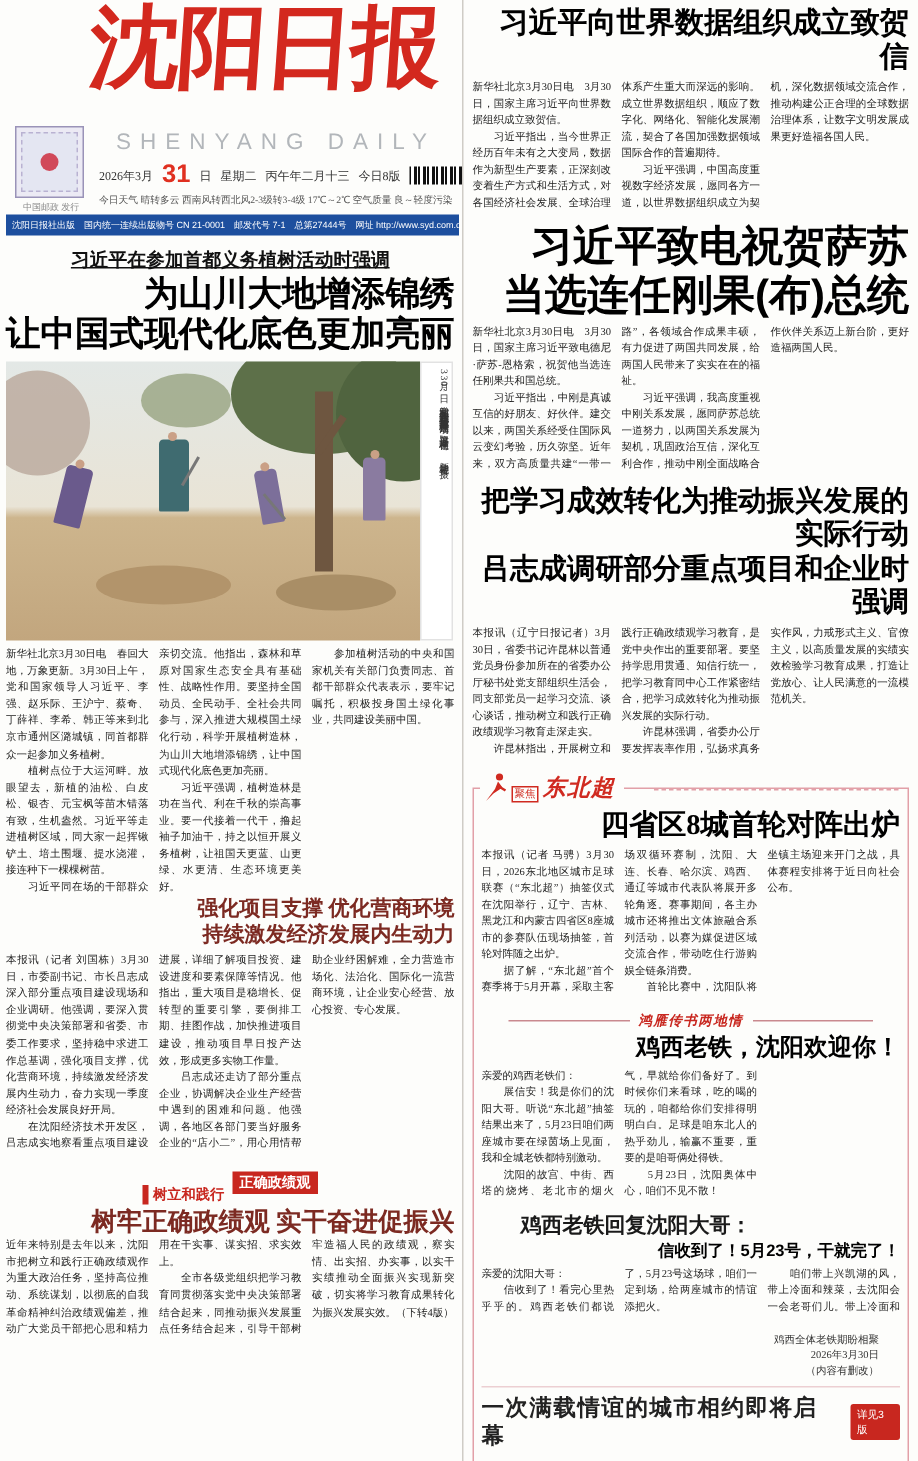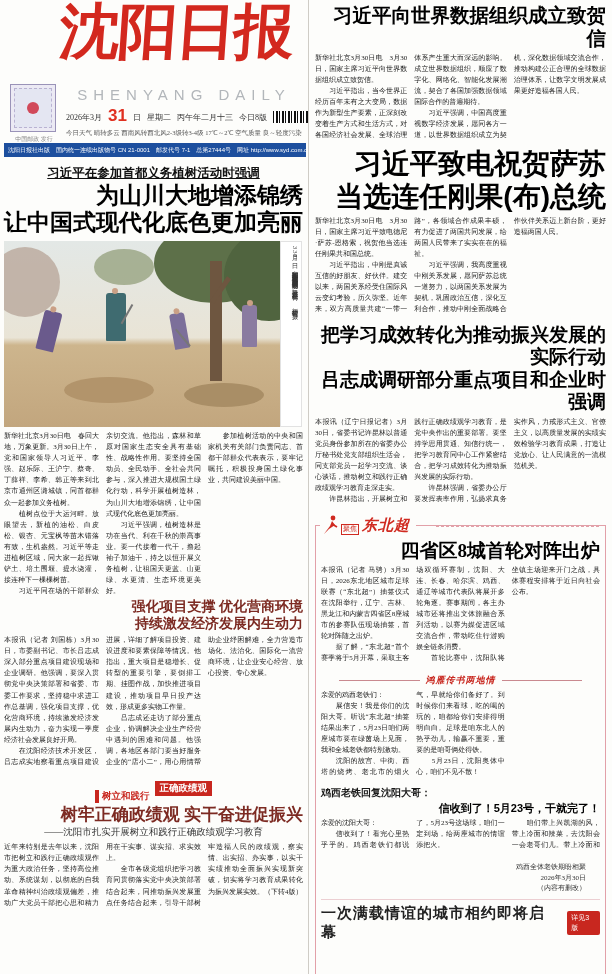--- a/index.html
+++ b/index.html
@@ -136,21 +136,20 @@
 　　在沈阳经济技术开发区，吕志成实地察看重点项目建设进展，详细了解项目投资、建设进度和要素保障等情况。他指出，重大项目是稳增长、促转型的重要引擎，要倒排工期、挂图作战，加快推进项目建设，推动项目早日投产达效，形成更多实物工作量。
 　　吕志成还走访了部分重点企业，协调解决企业生产经营中遇到的困难和问题。他强调，各地区各部门要当好服务企业的“店小二”，用心用情帮助企业纾困解难，全力营造市场化、法治化、国际化一流营商环境，让企业安心经营、放心投资、专心发展。</div>
     </div>
 
     <div>
       <div class="tagrow">
         <span class="tag-bar">树立和践行</span>
         <span class="tag-box">正确政绩观</span>
       </div>
       <div class="headline serif maroon" style="font-size:17px;">树牢正确政绩观 实干奋进促振兴</div>
-      <div class="subhead">——沈阳市扎实开展树立和践行正确政绩观学习教育</div>
       <div class="col-body" style="height:74px;">近年来特别是去年以来，沈阳市把树立和践行正确政绩观作为重大政治任务，坚持高位推动、系统谋划，以彻底的自我革命精神纠治政绩观偏差，推动广大党员干部把心思和精力用在干实事、谋实招、求实效上。
 　　全市各级党组织把学习教育同贯彻落实党中央决策部署结合起来，同推动振兴发展重点任务结合起来，引导干部树牢造福人民的政绩观，察实情、出实招、办实事，以实干实绩推动全面振兴实现新突破，切实将学习教育成果转化为振兴发展实效。（下转4版）</div>
     </div>
   </div>
 
   <div class="col-right">
 
     <div>
       <div class="headline" style="font-size:19.5px;">习近平向世界数据组织成立致贺信</div>
       <div class="col-body mt3" style="height:90px;">新华社北京3月30日电　3月30日，国家主席习近平向世界数据组织成立致贺信。
@@ -193,26 +192,27 @@
       <div class="headline serif mt2" style="font-size:19px;">四省区8城首轮对阵出炉</div>
       <div class="col-body mt3" style="height:104px;">本报讯（记者 马骋）3月30日，2026东北地区城市足球联赛（“东北超”）抽签仪式在沈阳举行，辽宁、吉林、黑龙江和内蒙古四省区8座城市的参赛队伍现场抽签，首轮对阵随之出炉。
 　　据了解，“东北超”首个赛季将于5月开幕，采取主客场双循环赛制，沈阳、大连、长春、哈尔滨、鸡西、通辽等城市代表队将展开多轮角逐。赛事期间，各主办城市还将推出文体旅融合系列活动，以赛为媒促进区域交流合作，带动吃住行游购娱全链条消费。
 　　首轮比赛中，沈阳队将坐镇主场迎来开门之战，具体赛程安排将于近日向社会公布。</div>
 
       <div class="script-row">
         <span class="line"></span>
         <span class="script">鸿雁传书两地情</span>
         <span class="line"></span>
       </div>
+      <div class="headline mt2" style="font-size:16px;">鸡西老铁，沈阳欢迎你！</div>
       <div class="col-body mt3" style="height:92px;">亲爱的鸡西老铁们：
 　　展信安！我是你们的沈阳大哥。听说“东北超”抽签结果出来了，5月23日咱们两座城市要在绿茵场上见面，我和全城老铁都特别激动。
 　　沈阳的故宫、中街、西塔的烧烤、老北市的烟火气，早就给你们备好了。到时候你们来看球，吃的喝的玩的，咱都给你们安排得明明白白。足球是咱东北人的热乎劲儿，输赢不重要，重要的是咱哥俩处得铁。
 　　5月23日，沈阳奥体中心，咱们不见不散！</div>
 
-      <div style="font-size:10px;font-weight:bold;font-family:'Liberation Sans',sans-serif;margin-top:4px;">鸡西老铁回复沈阳大哥：</div>
+      <div style="font-size:14px;font-weight:bold;font-family:'Liberation Sans',sans-serif;margin-top:4px;margin-left:26px;">鸡西老铁回复沈阳大哥：</div>
       <div class="headline mt2" style="font-size:11px;">信收到了！5月23号，干就完了！</div>
       <div class="col-body mt3" style="height:44px;">亲爱的沈阳大哥：
 　　信收到了！看完心里热乎乎的。鸡西老铁们都说了，5月23号这场球，咱们一定到场，给两座城市的情谊添把火。
 　　咱们带上兴凯湖的风，带上冷面和辣菜，去沈阳会一会老哥们儿。带上冷面和辣菜，球场下就是一家人。干就完了！</div>
       <div class="sig">
         <div>鸡西全体老铁期盼相聚</div>
         <div>2026年3月30日</div>
         <div>（内容有删改）</div>
       </div>
 

